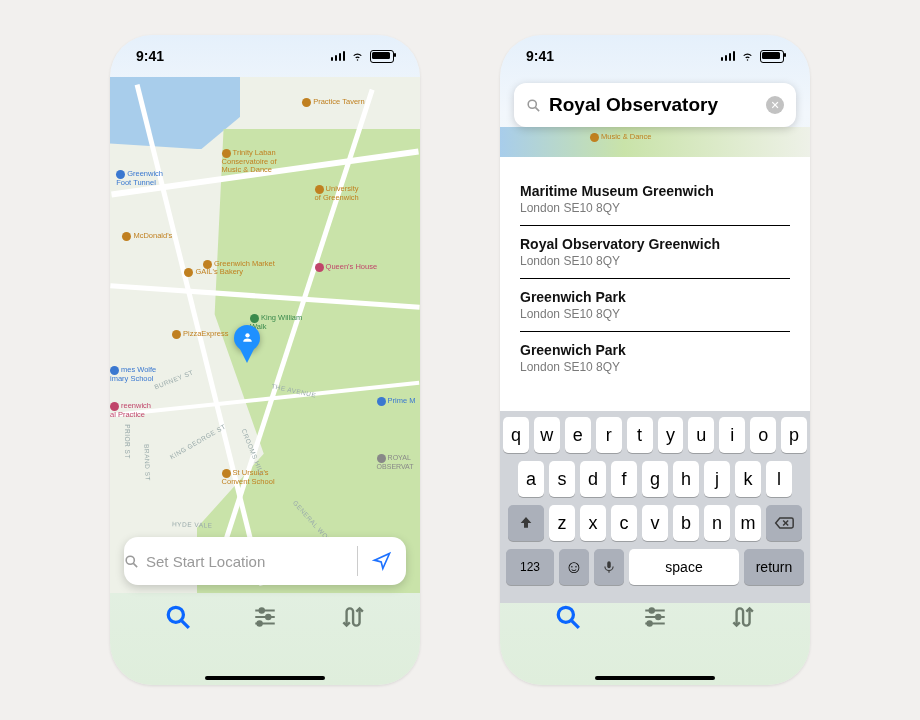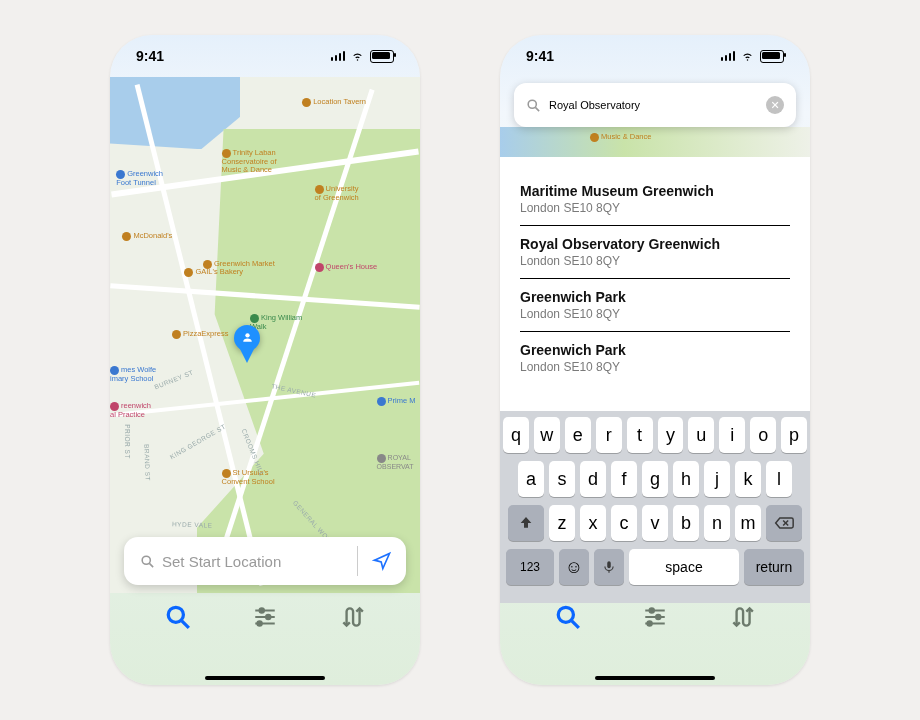--- a/index.html
+++ b/index.html
@@ -48,35 +48,35 @@
   .road-lbl{position:absolute;font-size:6.5px;color:#9aa;letter-spacing:0.5px;}
   .pin{position:absolute;top:48%;left:40%;z-index:5;}
   .pin-head{width:26px;height:26px;background:#1e90ff;border-radius:50%;
     box-shadow:0 2px 6px rgba(0,0,0,0.3);display:flex;align-items:center;justify-content:center;}
   .pin-head svg{width:13px;height:13px;fill:#fff;}
   .pin-tail{width:0;height:0;border-left:8px solid transparent;border-right:8px solid transparent;
     border-top:16px solid #1e90ff;margin:-4px auto 0;}
   .search-card{position:absolute;left:14px;right:14px;bottom:100px;background:#fff;
     border-radius:14px;box-shadow:0 3px 10px rgba(0,0,0,0.18);height:48px;
     display:flex;align-items:center;z-index:20;}
-  .search-left{flex:1;display:flex;align-items:center;gap:7px;padding:0 16px;}
+  .search-left{flex:1;display:flex;align-items:center;gap:7px;padding:0 0;}
   .search-ic{width:15px;height:15px;color:#9a9a9a;}
   .search-ph{color:#9a9a9a;font-size:15px;}
   .search-div{width:1px;height:30px;background:#ccc;}
   .loc-btn{width:48px;display:flex;align-items:center;justify-content:center;}
   .loc-btn svg{width:20px;height:20px;}
   .tabbar{position:absolute;left:0;right:0;bottom:0;height:82px;
     display:flex;justify-content:space-around;align-items:flex-start;padding:12px 24px 0;z-index:40;}
   .tab{width:28px;height:28px;display:flex;align-items:center;justify-content:center;}
   .tab svg{width:26px;height:26px;}
   
   .top-search{position:absolute;top:48px;left:14px;right:14px;height:44px;background:#fff;
     border-radius:12px;box-shadow:0 2px 8px rgba(0,0,0,0.18);display:flex;align-items:center;
     padding:0 12px;gap:8px;z-index:25;}
-  .ts-input{flex:1;font-size:11px;font-weight:400;}
+  .ts-input{flex:1;font-size:19px;font-weight:700;}
   .clear-btn{width:18px;height:18px;border-radius:50%;background:#c2c2c2;
     display:flex;align-items:center;justify-content:center;font-size:11px;color:#fff;}
   .map-strip{position:absolute;top:92px;left:0;right:0;height:30px;
     background:linear-gradient(90deg,#a8cdeb 0%,#c9e3a9 40%,#eef1e8 100%);z-index:15;}
   .map-strip .poi{top:6px;left:90px;}
   .results{position:absolute;top:122px;left:0;right:0;bottom:262px;background:#fff;
     padding:16px 20px 0;z-index:18;}
   .result{border-bottom:1px solid #000;padding:10px 0;}
   .result:last-child{border-bottom:none;}
   .r-title{font-weight:600;font-size:14px;color:#111;}
@@ -127,21 +127,21 @@
       <div class="map-bg">
         <div class="water"></div>
           <div class="park"></div>
         <div class="road r1"></div>
           <div class="road r2"></div>
           <div class="road r3"></div>
         <div class="road r4"></div>
           <div class="road r5"></div>
       </div>
       <div id="pois1">
-          <span class="poi " style="top: 4%; left: 62%; white-space: pre;">Location Tavern</span>
+          <span class="poi " style="top: 4%; left: 62%; white-space: pre;">Practice Tavern</span>
           <span class="poi bl" style="top: 18%; left: 2%; white-space: pre;">Greenwich
 Foot Tunnel</span>
           <span class="poi " style="top: 14%; left: 36%; white-space: pre;">Trinity Laban
 Conservatoire of
 Music &amp; Dance</span>
           <span class="poi " style="top: 21%; left: 66%; white-space: pre;">University
 of Greenwich</span>
           <span class="poi " style="top: 30%; left: 4%; white-space: pre;">McDonald's</span>
           <span class="poi " style="top: 30%; left: 30%; white-space: pre; margin-top: 28px;">Greenwich Market</span>
           <span class="poi " style="top: 37%; left: 24%; white-space: pre;">GAIL's Bakery</span>

